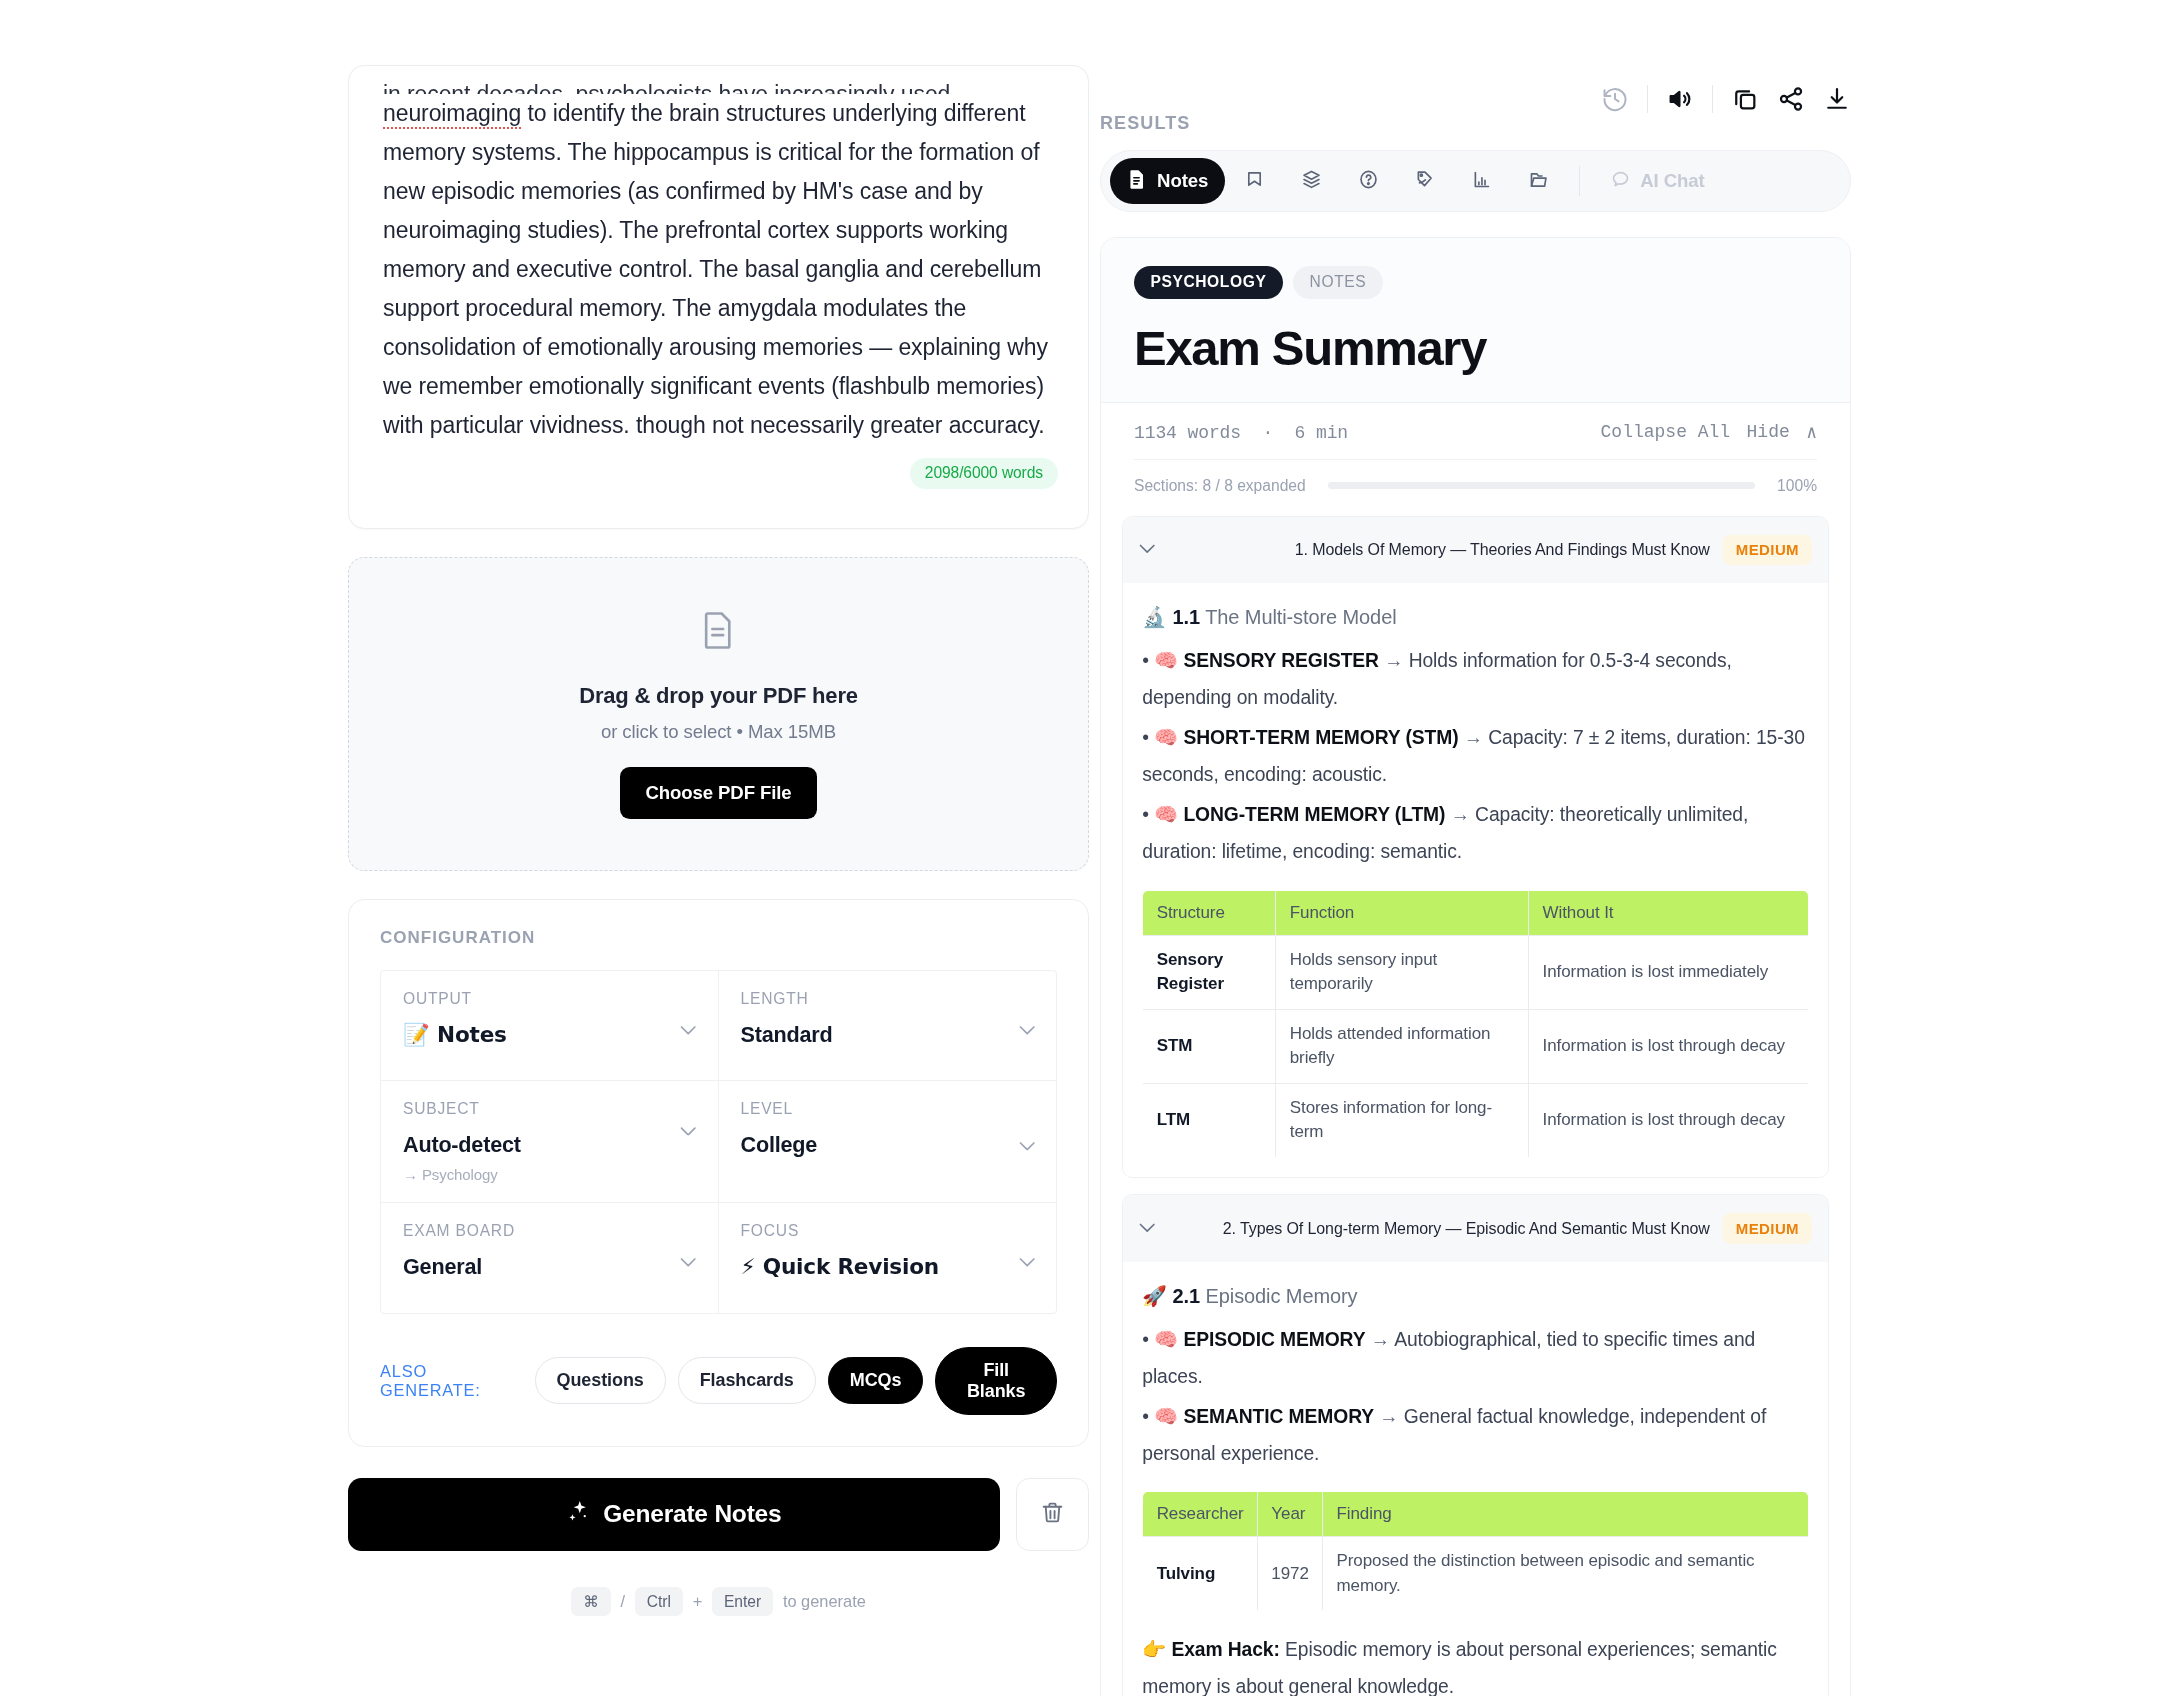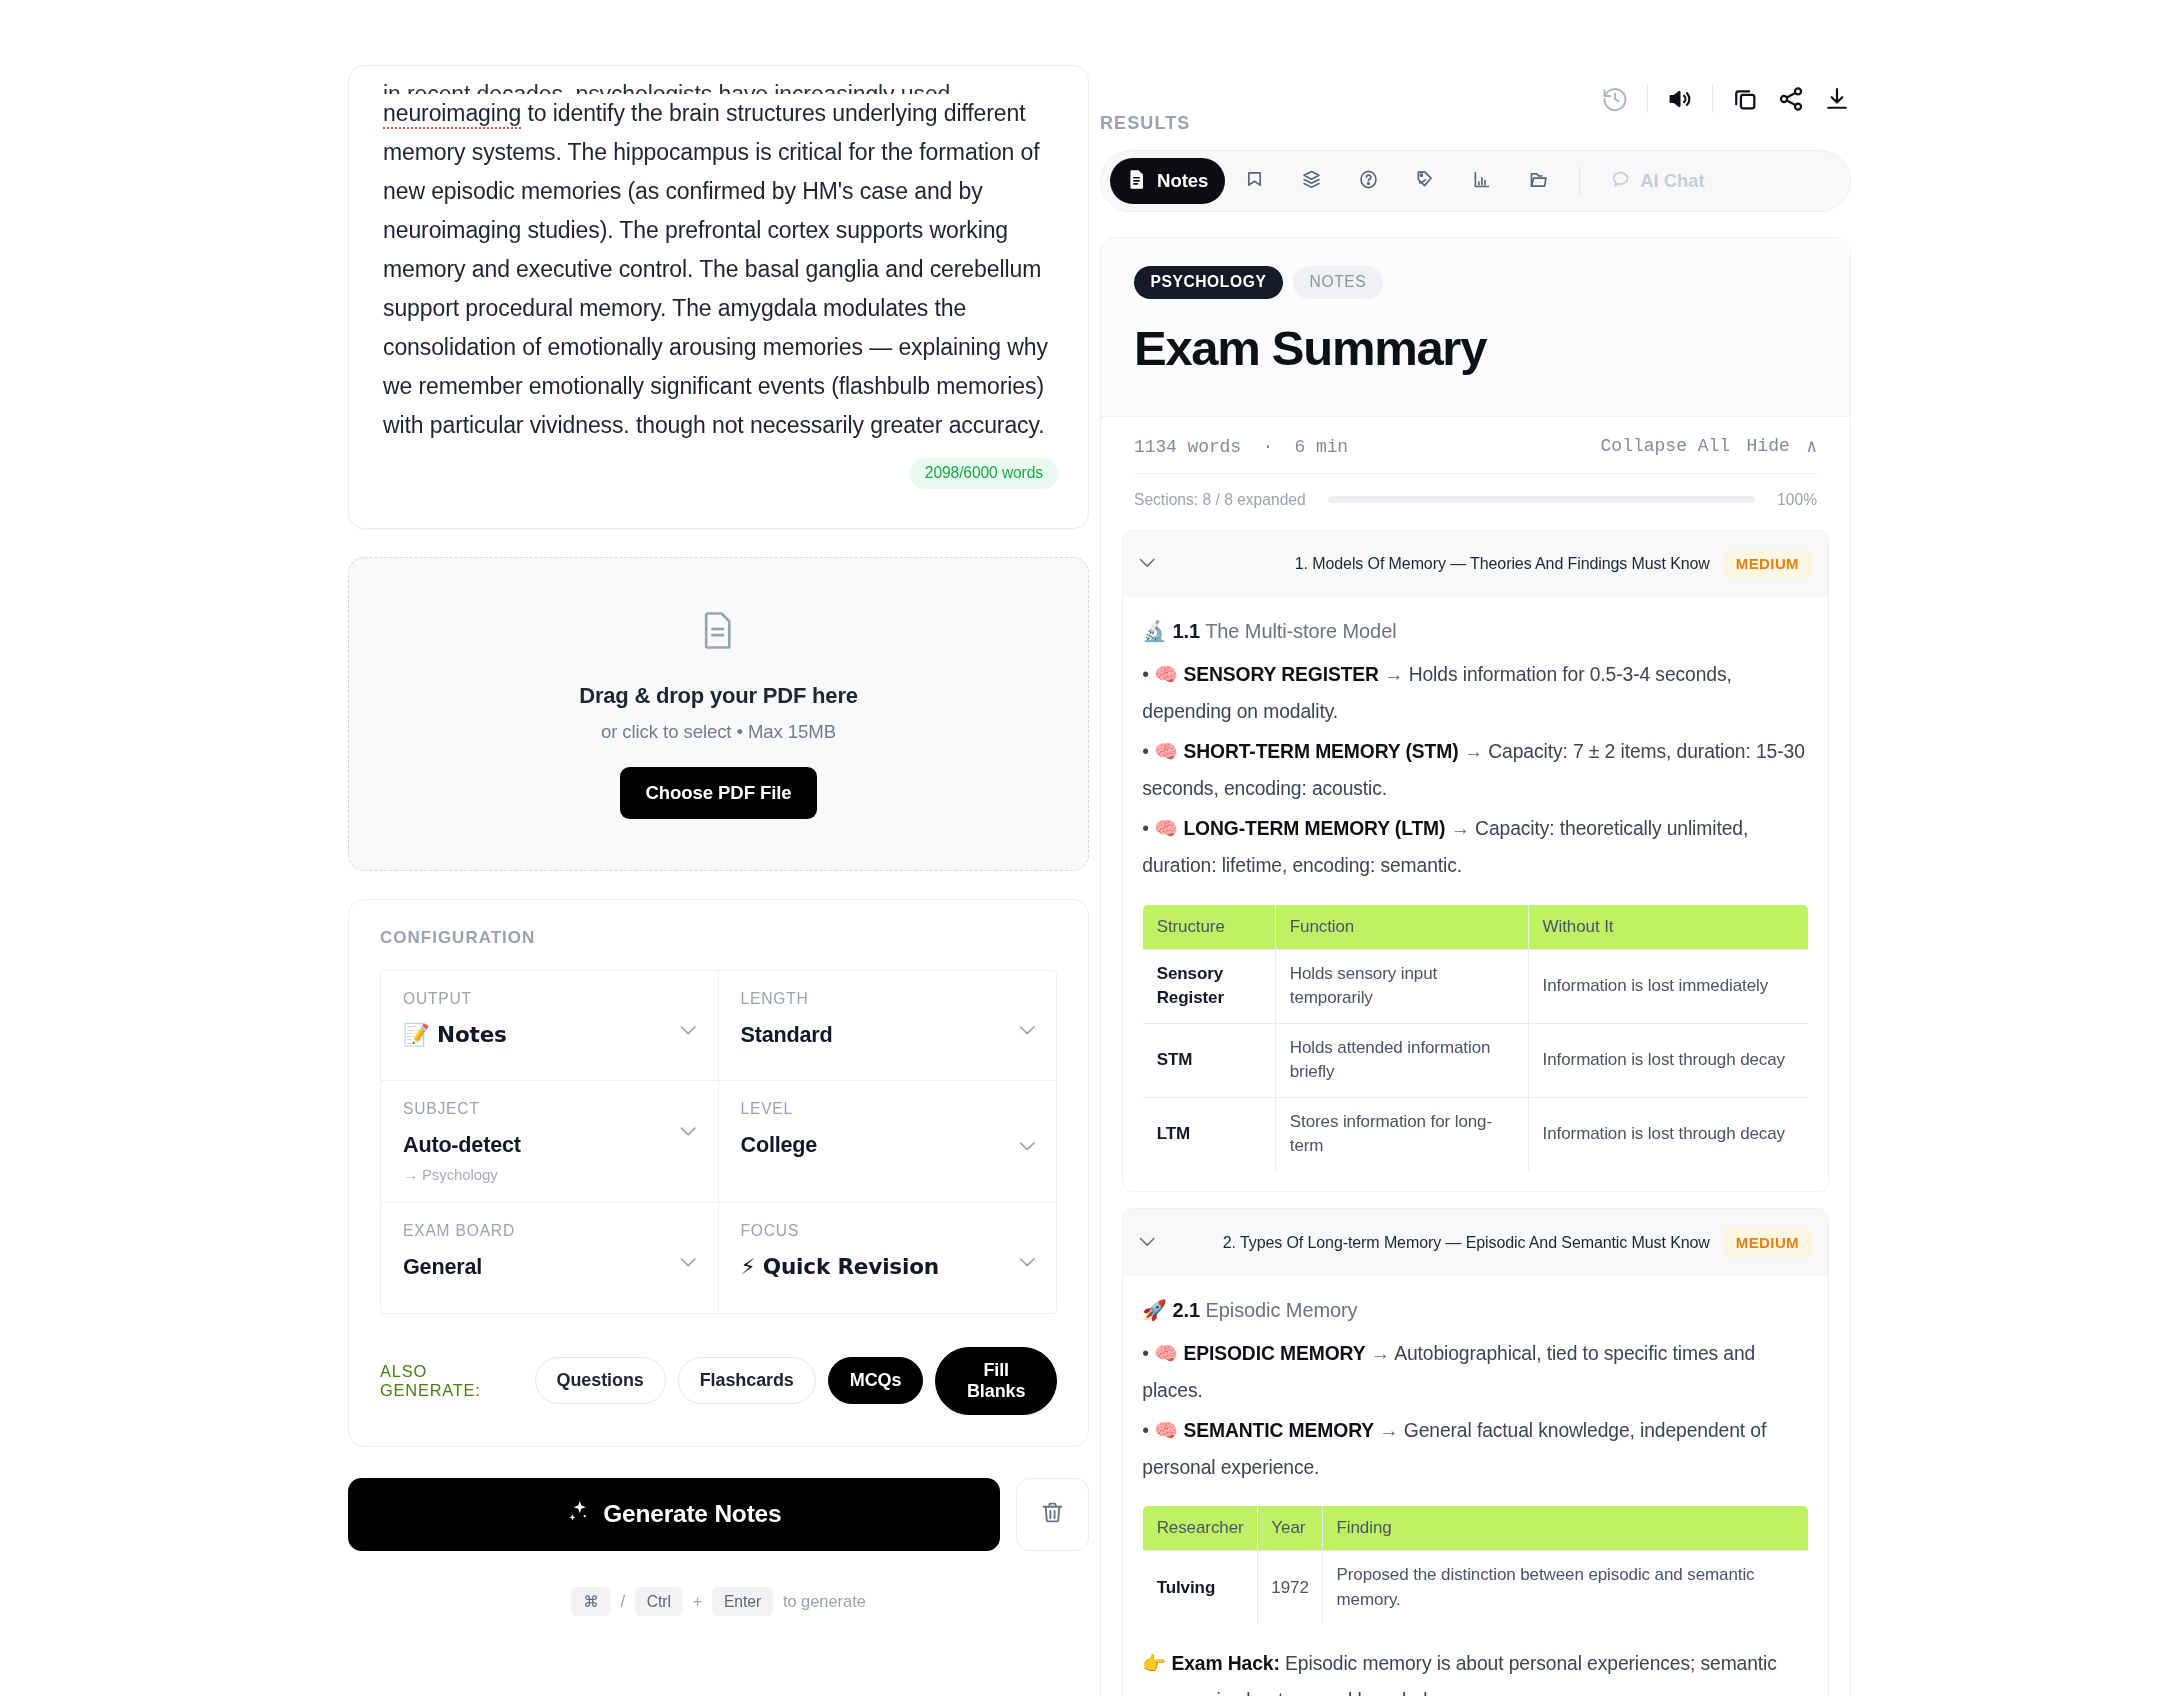--- a/index.html
+++ b/index.html
@@ -118,21 +118,21 @@
     position: absolute; right: 21px; top: 50%;
     transform: translateY(-1.5px);
     color: #9aa2b2;
   }
   .cfg-cell:nth-child(3) .chev { transform: translateY(-16.4px); }
   .also-row {
     display: flex; align-items: center; gap: 12px;
     margin-top: 33px;
   }
   .also-label {
-    font-size: 16.4px; color: #4d7c0f; letter-spacing: 0.8px;
+    font-size: 16.4px; color: #3b82f6; letter-spacing: 0.8px;
     font-weight: 400; margin-right: 9px;
   }
   .pill {
     border-radius: 743px; font-size: 18px; font-weight: 700;
     padding: 12px 21px; cursor: pointer; font-family: inherit;
     letter-spacing: -0.1px;
     border: 1.3px solid #e3e6eb; background: #ffffff; color: #1e2433;
   }
   .pill.on { background: #000000; color: #ffffff; border-color: #000000; }
 
@@ -189,21 +189,21 @@
   .tabsep { width: 1.1px; height: 30px; background: #e4e7ec; margin: 0 10.4px; }
 
   
   .result-card {
     margin-top: 25px;
     border: 1.1px solid #edeff2;
     border-radius: 16.4px;
     background: #ffffff;
     overflow: hidden;
   }
-  .rc-head { background: #fbfcfd; padding: 28px 33px 40px 33px; border-bottom: 1.1px solid #eef0f3; }
+  .rc-head { background: #fbfcfd; padding: 28px 33px 26px 33px; border-bottom: 1.1px solid #eef0f3; }
   .badges { display: flex; gap: 10.4px; align-items: center; }
   .badge-dark {
     background: #141a27; color: #ffffff; font-size: 15.6px; font-weight: 700;
     letter-spacing: 0.6px; padding: 7.4px 16.4px; border-radius: 743px;
   }
   .badge-gray {
     background: #f0f1f4; color: #8b93a3; font-size: 15.6px; font-weight: 400;
     letter-spacing: 0.6px; padding: 7.4px 16.4px; border-radius: 743px;
   }
   .rc-title { font-size: 49px; font-weight: 700; letter-spacing: -1.3px; margin-top: 21px; color: #0d1117; }

